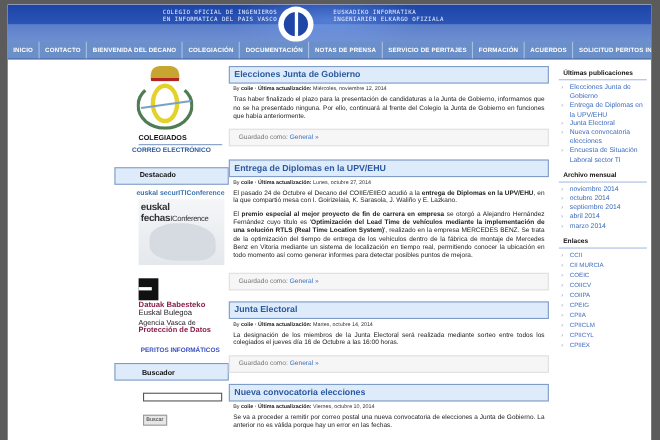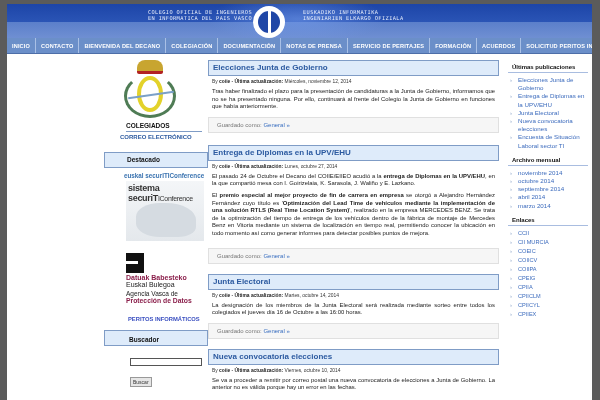--- a/index.html
+++ b/index.html
@@ -82,21 +82,21 @@
     <div class="left-head" style="padding-left:22px; margin-top:-4px;">COLEGIADOS</div>
     <div style="margin:2px 6px 0 22px; border-bottom:1px solid #7f9cc6;"></div>
     <div style="font-size:6px; font-weight:bold; color:#2c5aa0; padding-left:16px; margin-top:2px;">CORREO ELECTRÓNICO</div>
 
     <div class="box-head" style="margin-top:12px; margin-left:0; width:104px;">
       <div class="left-head" style="padding-left:22px; line-height:14px;">Destacado</div>
     </div>
     <div style="font-size:6.3px; font-weight:bold; color:#3a73b0; padding-left:20px; margin-top:4px;">euskal securITIConference</div>
     <div style="margin:2px 0 0 22px; width:78px; height:60px; background:linear-gradient(180deg,#f4f6f8 0%,#e4e8ec 100%); position:relative;">
       <div style="position:absolute; left:2px; top:2px; font-size:9px; color:#333; font-weight:bold; letter-spacing:-0.3px;">
-        <span>sistema securiT</span><span style="font-weight:normal; font-size:7px;">IConference</span>
+        <span>euskal fechas</span><span style="font-weight:normal; font-size:7px;">IConference</span>
       </div>
       <div style="position:absolute; left:10px; top:22px; width:60px; height:34px; border-radius:40% 50% 30% 40%; background:#d5dbe1;"></div>
     </div>
 
     <div style="margin:12px 0 0 22px; width:18px; height:20px; background:#111; position:relative;">
       <div style="position:absolute; left:0; top:8px; width:12px; height:3px; background:#fff;"></div>
     </div>
     <div style="padding-left:22px; margin-top:1px;">
       <div style="font-size:7px; font-weight:bold; color:#8b1f4b;">Datuak Babesteko</div>
       <div style="font-size:7px; color:#222;">Euskal Bulegoa</div>

